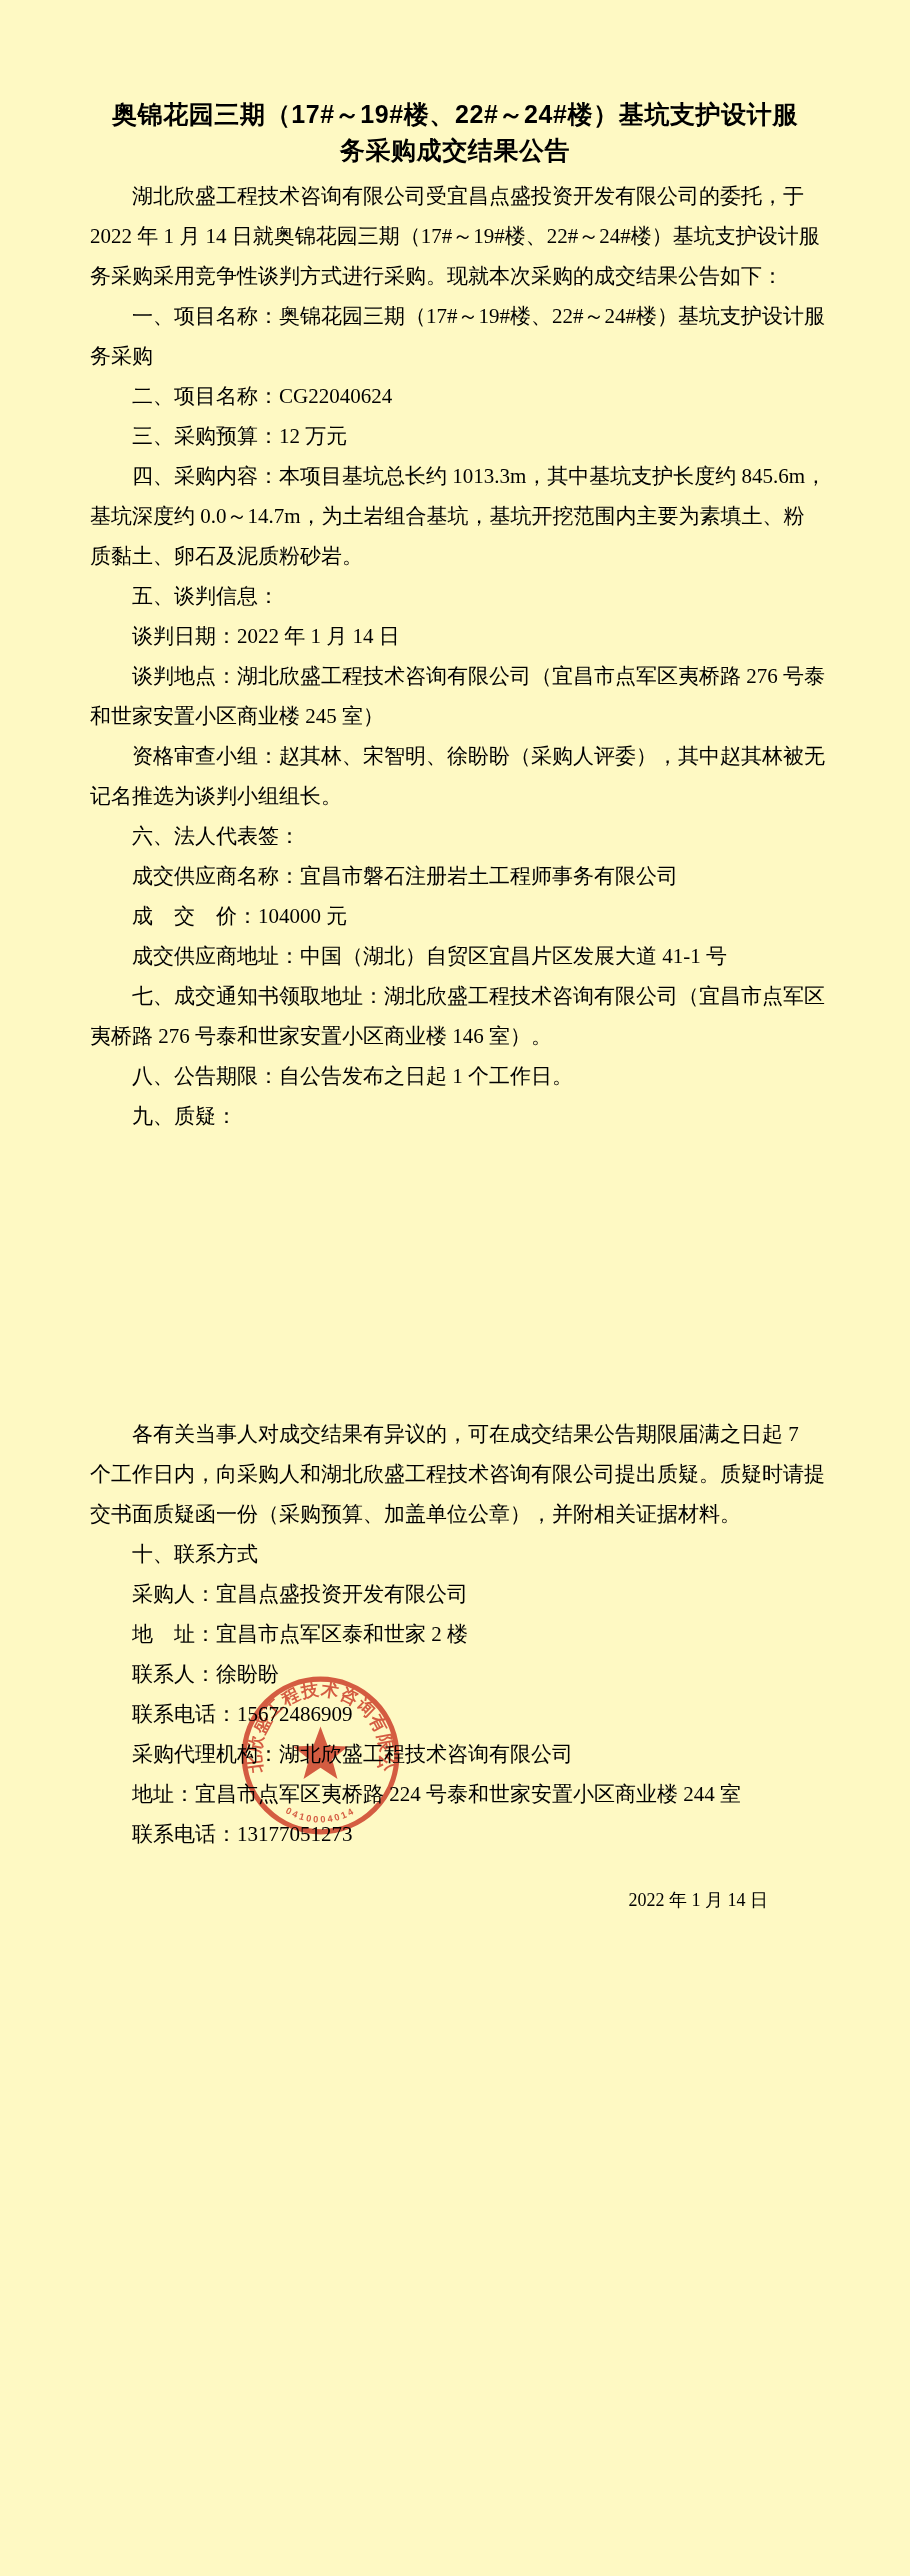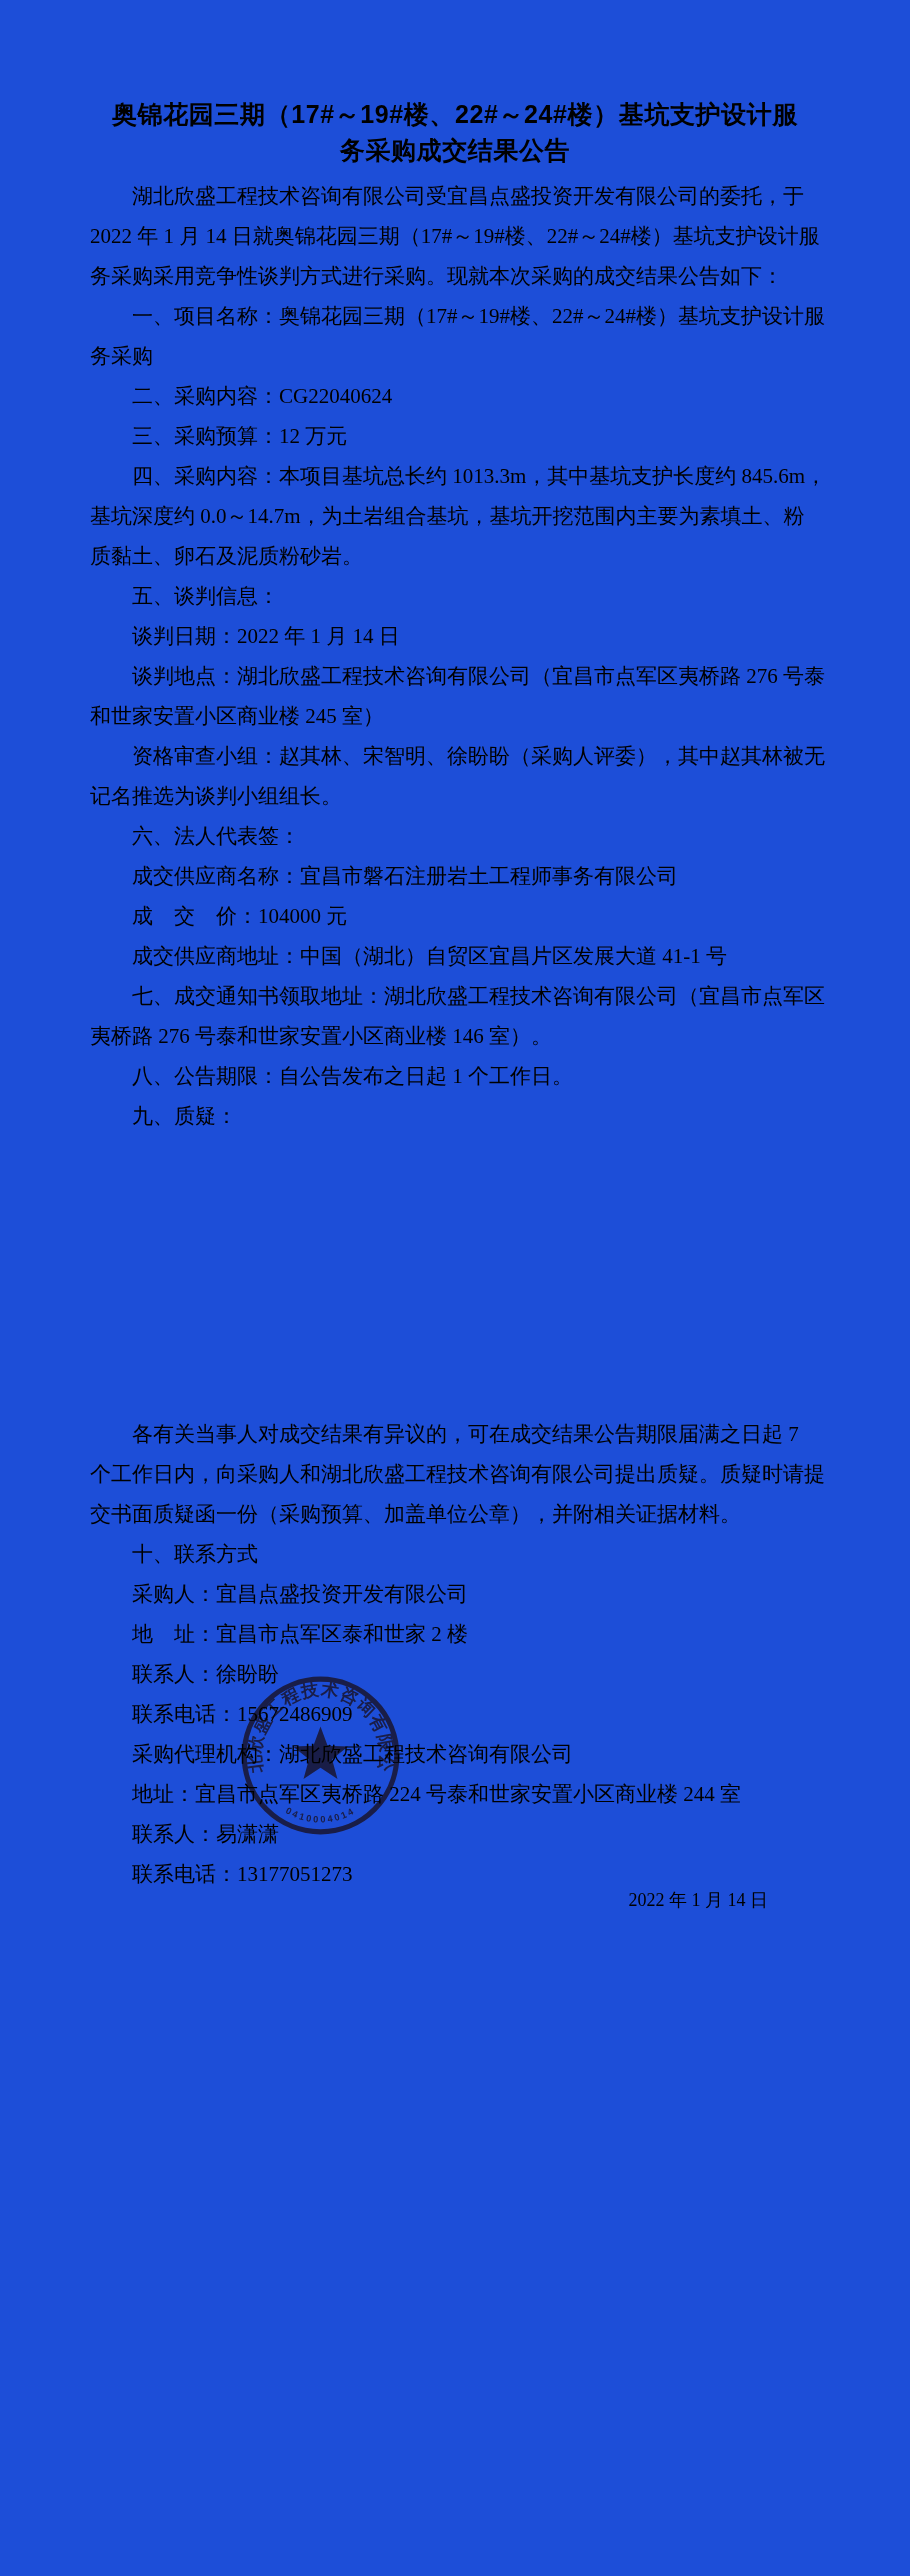--- a/index.html
+++ b/index.html
@@ -1,20 +1,20 @@
 <!DOCTYPE html>
 <html style="font-size:9.2px"><head>
 <meta charset="utf-8">
 <style>
   html, body { margin: 0; padding: 0; background: #ffffff; }
   .page {
     position: relative;
     width: 910px;
     height: 2576px;
-    background: #1d4ed8;
+    background: #fef9c3;
     color: #000000;
     font-family: "Liberation Serif", "DejaVu Serif", serif;
     overflow: hidden;
   }
   .title {
     position: absolute;
     top: 96px;
     left: 90px;
     width: 730px;
     margin: 0;
@@ -82,21 +82,21 @@
     <span class="tline">奥锦花园三期（17#～19#楼、22#～24#楼）基坑支护设计服</span>
     <span class="tline">务采购成交结果公告</span>
   </h1>
 
   <div class="body-lines" id="body-lines">
       <div class="ln ind">湖北欣盛工程技术咨询有限公司受宜昌点盛投资开发有限公司的委托，于</div>
       <div class="ln">2022 年 1 月 14 日就奥锦花园三期（17#～19#楼、22#～24#楼）基坑支护设计服</div>
       <div class="ln">务采购采用竞争性谈判方式进行采购。现就本次采购的成交结果公告如下：</div>
       <div class="ln ind">一、项目名称：奥锦花园三期（17#～19#楼、22#～24#楼）基坑支护设计服</div>
       <div class="ln">务采购</div>
-      <div class="ln ind">二、采购内容：CG22040624</div>
+      <div class="ln ind">二、项目名称：CG22040624</div>
       <div class="ln ind">三、采购预算：12 万元</div>
       <div class="ln ind">四、采购内容：本项目基坑总长约 1013.3m，其中基坑支护长度约 845.6m，</div>
       <div class="ln">基坑深度约 0.0～14.7m，为土岩组合基坑，基坑开挖范围内主要为素填土、粉</div>
       <div class="ln">质黏土、卵石及泥质粉砂岩。</div>
       <div class="ln ind">五、谈判信息：</div>
       <div class="ln ind">谈判日期：2022 年 1 月 14 日</div>
       <div class="ln ind">谈判地点：湖北欣盛工程技术咨询有限公司（宜昌市点军区夷桥路 276 号泰</div>
       <div class="ln">和世家安置小区商业楼 245 室）</div>
       <div class="ln ind">资格审查小组：赵其林、宋智明、徐盼盼（采购人评委），其中赵其林被无</div>
       <div class="ln">记名推选为谈判小组组长。</div>
@@ -111,21 +111,20 @@
       <div class="ln ind gap">各有关当事人对成交结果有异议的，可在成交结果公告期限届满之日起 7</div>
       <div class="ln">个工作日内，向采购人和湖北欣盛工程技术咨询有限公司提出质疑。质疑时请提</div>
       <div class="ln">交书面质疑函一份（采购预算、加盖单位公章），并附相关证据材料。</div>
       <div class="ln ind">十、联系方式</div>
       <div class="ln ind">采购人：宜昌点盛投资开发有限公司</div>
       <div class="ln ind">地　址：宜昌市点军区泰和世家 2 楼</div>
       <div class="ln ind">联系人：徐盼盼</div>
       <div class="ln ind">联系电话：15672486909</div>
       <div class="ln ind">采购代理机构：湖北欣盛工程技术咨询有限公司</div>
       <div class="ln ind">地址：宜昌市点军区夷桥路 224 号泰和世家安置小区商业楼 244 室</div>
-      <div class="ln ind">联系人：易潇潇</div>
       <div class="ln ind">联系电话：13177051273</div>
     </div>
 
   <div class="date-line">2022 年 1 月 14 日</div>
 
   <svg class="stamp" viewBox="0 0 282 282" xmlns="http://www.w3.org/2000/svg">
     <circle cx="141" cy="141" r="132" fill="none" stroke-width="9" stroke="#d0473d"></circle>
     <polygon points="141,91 153.3,124 188.6,125.5 161,147.5 170.4,181.5 141,162 111.6,181.5 121,147.5 93.4,125.5 128.7,124" fill="#d0473d"></polygon>
     <path id="sealTopArc" d="M 43.3 176.6 A 104 104 0 1 1 238.7 176.6" fill="none"></path>
     <text class="seal-ring-text" fill="#d0473d">

